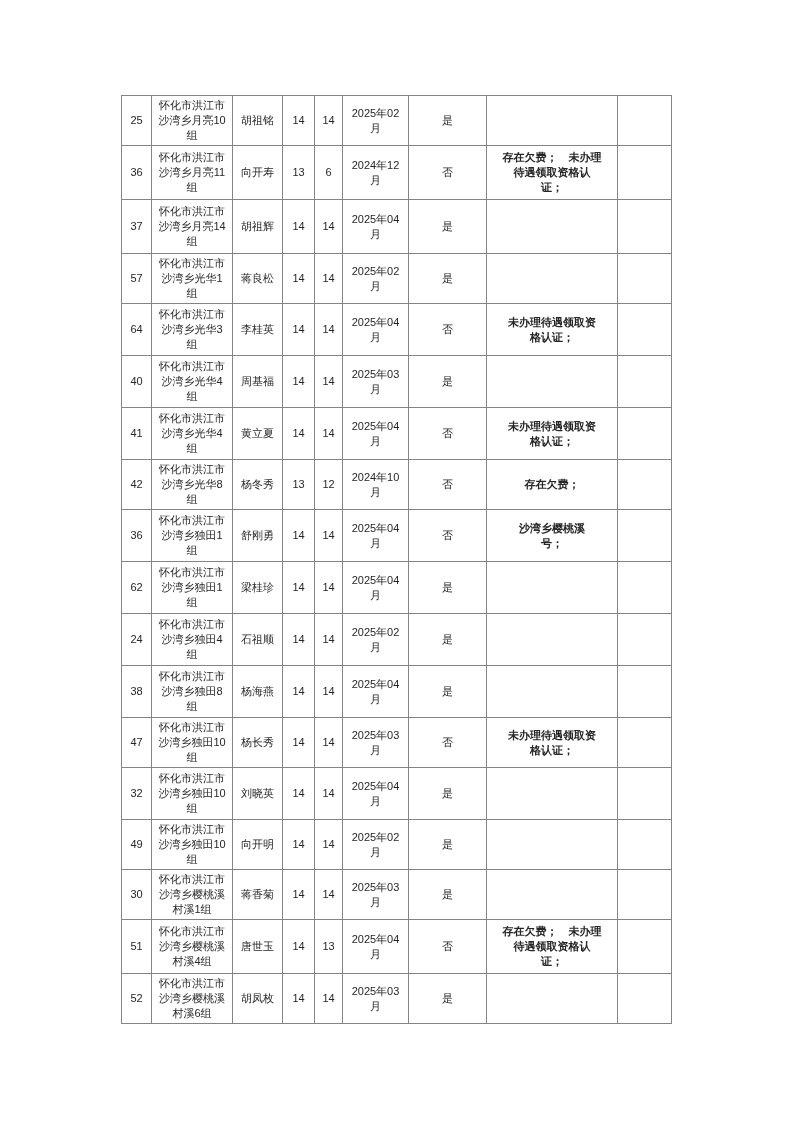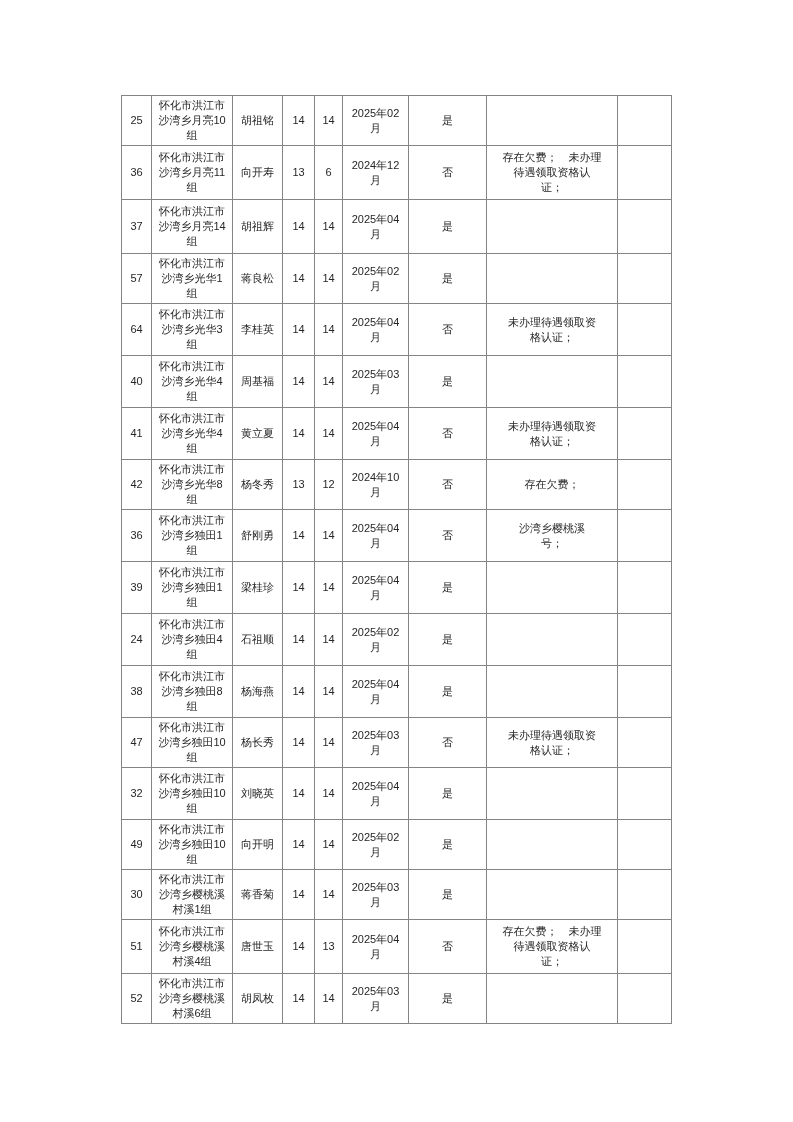--- a/index.html
+++ b/index.html
@@ -32,21 +32,21 @@
     font-size:11px;
     line-height:15px;
     vertical-align:middle;
     white-space:pre-line;
     overflow:hidden;
     padding:2px 5px;
   }
   td.c-center{text-align:center;padding:2px 1px;}
   td.c-left{text-align:center;}
   td.c-addr{padding:2px 6px;}
-  td.c-remark{padding:2px 6px;}
+  td.c-remark{padding:2px 6px;font-weight:bold;}
 </style>
 </head>
 <body>
 
 <div class="page">
   <table class="records">
     <colgroup>
       <col style="width:30px">
       <col style="width:81px">
       <col style="width:50px">
@@ -168,21 +168,21 @@
     <td class="c-center">舒刚勇</td>
     <td class="c-center">14</td>
     <td class="c-center">14</td>
     <td class="c-center">2025年04月</td>
     <td class="c-center">否</td>
     <td class="c-left c-remark">沙湾乡樱桃溪
 号；</td>
     <td class="c-center"></td>
   </tr>
         <tr style="height: 52px;">
-    <td class="c-center">39</td>
+    <td class="c-center">62</td>
     <td class="c-left c-addr">怀化市洪江市
 沙湾乡独田1组</td>
     <td class="c-center">梁桂珍</td>
     <td class="c-center">14</td>
     <td class="c-center">14</td>
     <td class="c-center">2025年04月</td>
     <td class="c-center">是</td>
     <td class="c-left c-remark"></td>
     <td class="c-center"></td>
   </tr>

